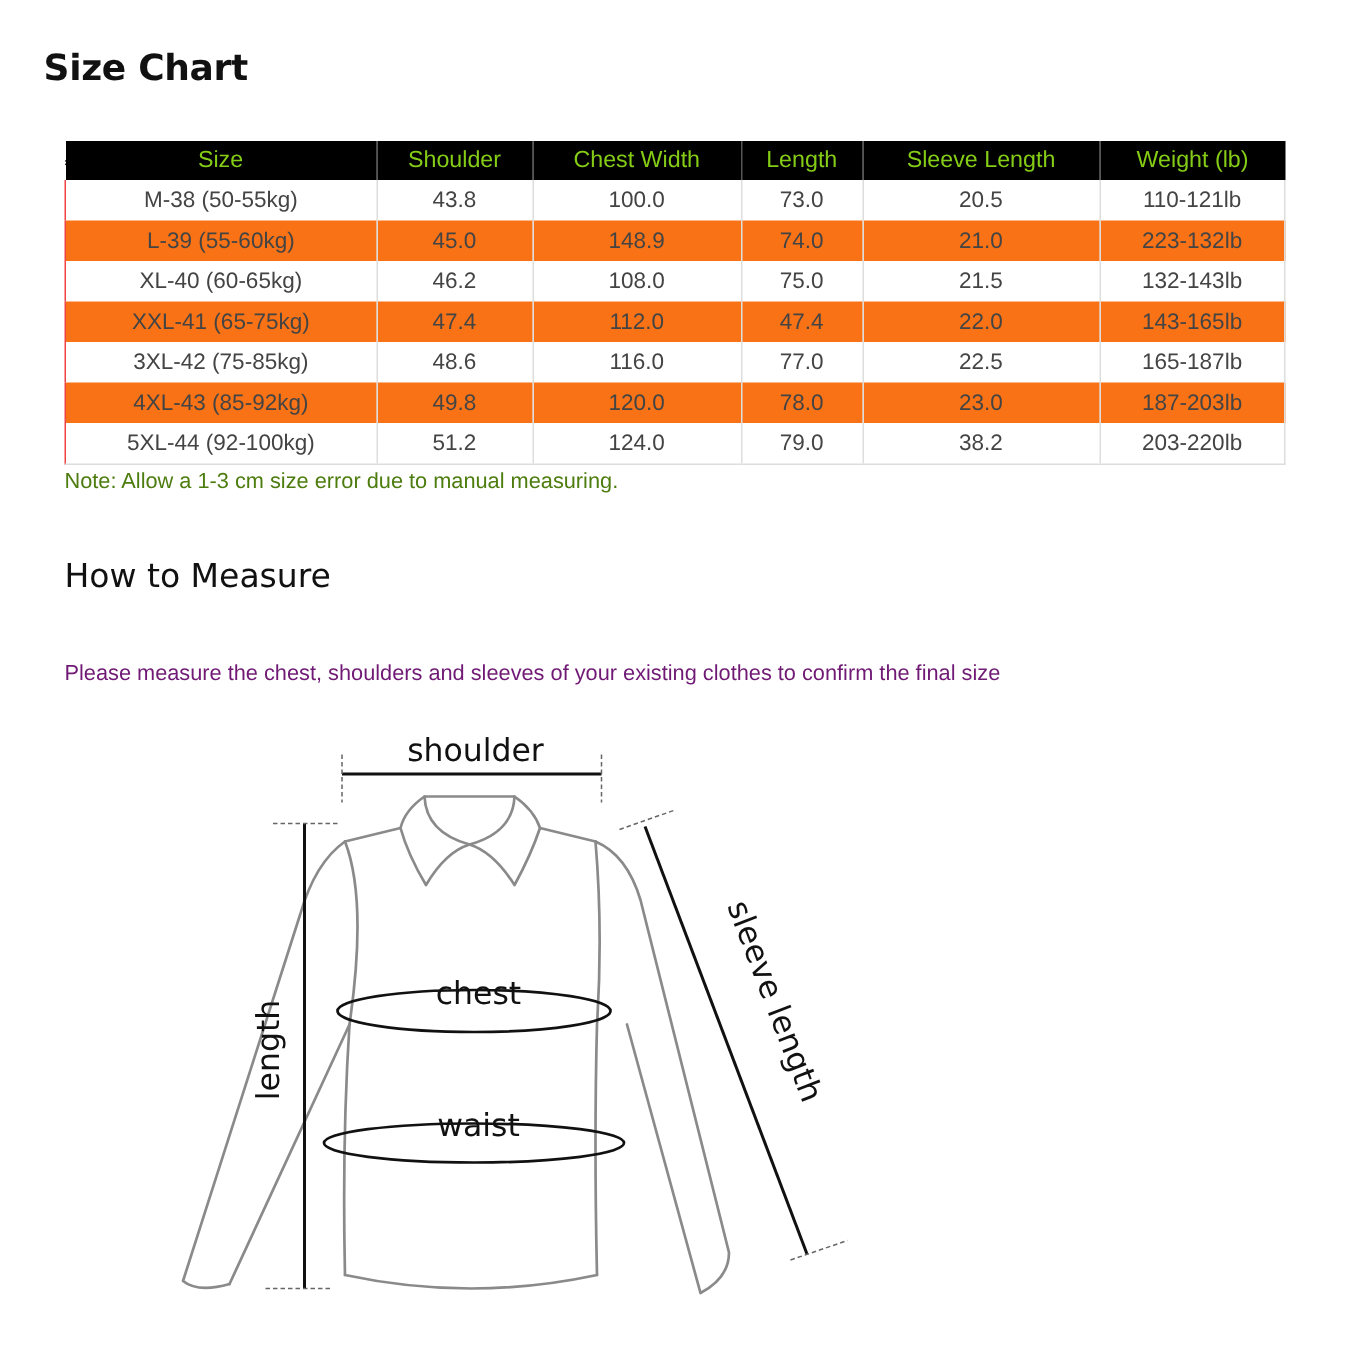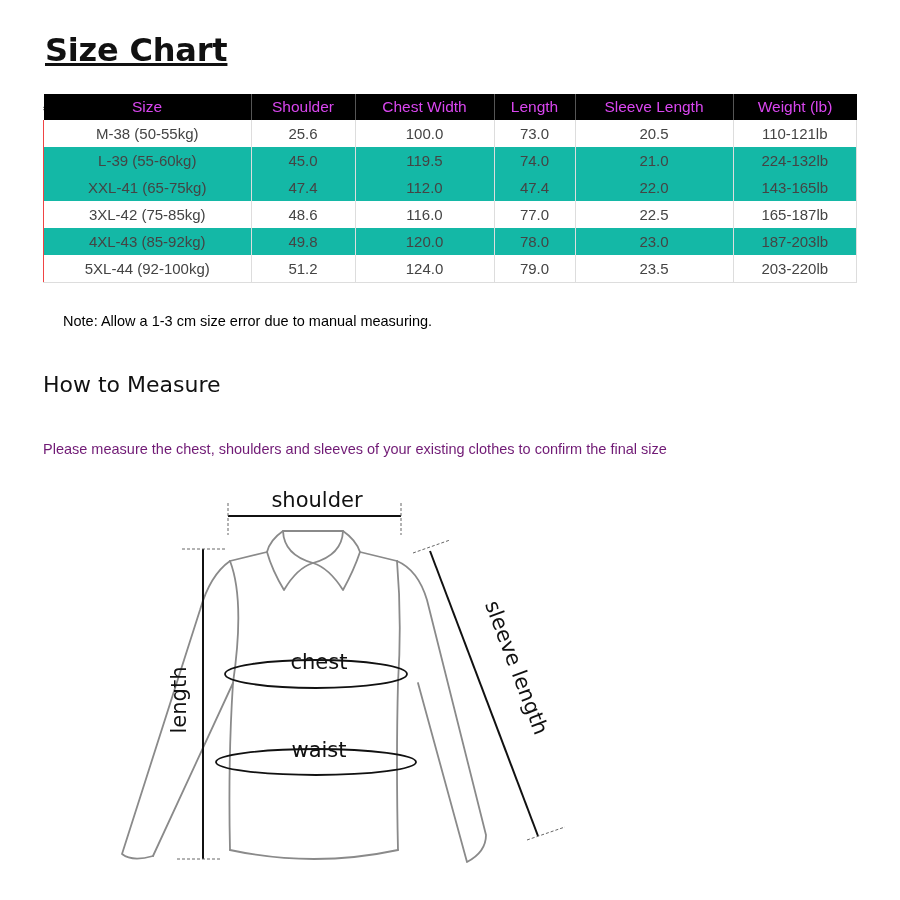--- a/index.html
+++ b/index.html
@@ -1,27 +1,27 @@
 <!DOCTYPE html>
 <html><head>
 <meta charset="utf-8">
 <style>
   html, body { margin: 0; padding: 0; background: #ffffff; }
   body { width: 900px; height: 900px; position: relative; overflow: hidden; font-family: "DejaVu Sans", sans-serif; color: #111; }
-  .title { position: absolute; left: 45px; top: 31px; font-size: 32px; font-weight: bold; margin: 0; letter-spacing: -0.2px; text-decoration: underline; }
+  .title { position: absolute; left: 29px; top: 31px; font-size: 24px; font-weight: bold; margin: 0; letter-spacing: -0.2px; }
   .unit { position: absolute; left: 43px; top: 58px; font-size: 11px; font-weight: bold; margin-top: 46px; }
   table.sizes { position: absolute; left: 43px; top: 94px; width: 814px; border-collapse: collapse; font-size: 15px; font-family: "Liberation Sans", sans-serif; }
-  table.sizes th { background: #000; color: #d946ef; font-weight: normal; height: 26px; padding: 0; border-left: 1px solid #555; font-size: 15.5px; }
+  table.sizes th { background: #000; color: #84cc16; font-weight: normal; height: 26px; padding: 0; border-left: 1px solid #555; font-size: 15.5px; }
   table.sizes th:first-child { border-left: none; }
   table.sizes td { height: 27px; padding: 0; text-align: center; color: #444; border-left: 1px solid #ddd; }
   table.sizes td:first-child { border-left: 1px solid #ef4444; }
   table.sizes td:last-child { border-right: 1px solid #ddd; }
   table.sizes tr:last-child td { border-bottom: 1px solid #ddd; }
-  table.sizes tr.alt td { background: #14b8a6; }
-  .note { position: absolute; left: 43px; top: 313px; font-size: 14.5px; color: #000000; font-family: "Liberation Sans", sans-serif; margin-left: 20px; }
+  table.sizes tr.alt td { background: #f97316; }
+  .note { position: absolute; left: 43px; top: 313px; font-size: 14.5px; color: #4d7c0f; font-family: "Liberation Sans", sans-serif; }
   .h2 { position: absolute; left: 43px; top: 372px; font-size: 22px; font-weight: normal; margin: 0; }
   .sub { position: absolute; left: 43px; top: 409px; font-size: 14.5px; color: #701a75; font-family: "Liberation Sans", sans-serif; margin-top: 32px; }
   svg.diagram { position: absolute; left: 0; top: 460px; }
   .lbl { font-family: "DejaVu Sans", sans-serif; font-size: 21px; fill: #111; }
 </style>
 </head>
 <body>
 
 <h1 class="title">Size Chart</h1>
 <div class="unit">* Unit: CM</div>
@@ -33,33 +33,41 @@
       <th style="width:103px">Shoulder</th>
       <th style="width:138px">Chest Width</th>
       <th style="width:80px">Length</th>
       <th style="width:157px">Sleeve Length</th>
       <th>Weight (lb)</th>
     </tr>
   </thead>
   <tbody>
     <tr>
       <td>M-38 (50-55kg)</td>
-      <td>25.6</td>
+      <td>43.8</td>
       <td>100.0</td>
       <td>73.0</td>
       <td>20.5</td>
       <td>110-121lb</td>
     </tr>
     <tr class="alt">
       <td>L-39 (55-60kg)</td>
       <td>45.0</td>
-      <td>119.5</td>
+      <td>148.9</td>
       <td>74.0</td>
       <td>21.0</td>
-      <td>224-132lb</td>
+      <td>223-132lb</td>
+    </tr>
+    <tr>
+      <td>XL-40 (60-65kg)</td>
+      <td>46.2</td>
+      <td>108.0</td>
+      <td>75.0</td>
+      <td>21.5</td>
+      <td>132-143lb</td>
     </tr>
     <tr class="alt">
       <td>XXL-41 (65-75kg)</td>
       <td>47.4</td>
       <td>112.0</td>
       <td>47.4</td>
       <td>22.0</td>
       <td>143-165lb</td>
     </tr>
     <tr>
@@ -76,21 +84,21 @@
       <td>120.0</td>
       <td>78.0</td>
       <td>23.0</td>
       <td>187-203lb</td>
     </tr>
     <tr>
       <td>5XL-44 (92-100kg)</td>
       <td>51.2</td>
       <td>124.0</td>
       <td>79.0</td>
-      <td>23.5</td>
+      <td>38.2</td>
       <td>203-220lb</td>
     </tr>
   </tbody>
 </table>
 
 <div class="note">Note: Allow a 1-3 cm size error due to manual measuring.</div>
 
 <h2 class="h2">How to Measure</h2>
 <div class="sub">Please measure the chest, shoulders and sleeves of your existing clothes to confirm the final size</div>
 

